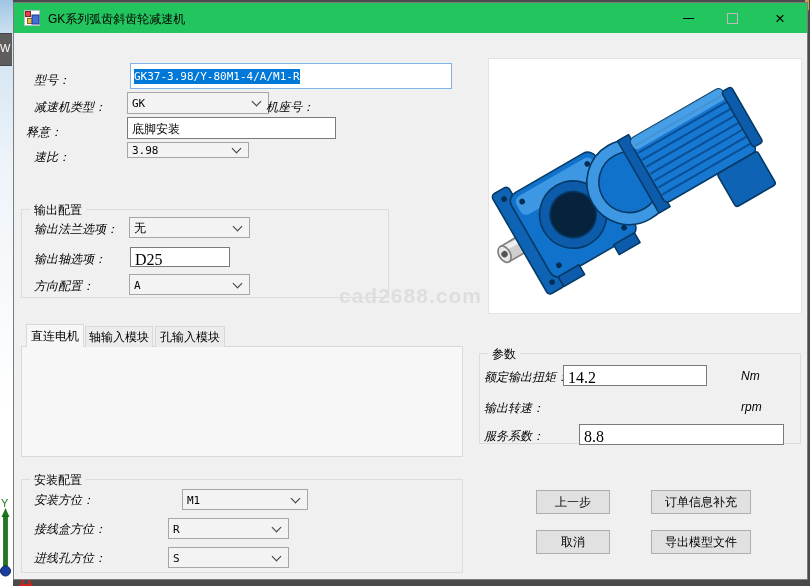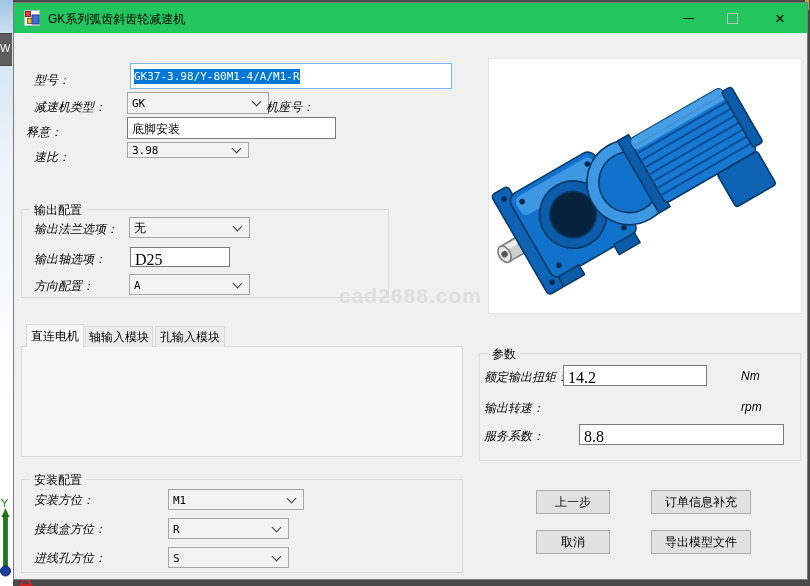--- a/index.html
+++ b/index.html
@@ -163,21 +163,21 @@
   <div class="combo" style="left:287px;top:414px;width:123px;height:21px">
     <span class="val">0.55</span>
     <span class="chev"></span>
   </div>
   <span class="lbl" style="left:420px;top:417px">kW</span>
 
   <div class="group" style="left:7px;top:476px;width:442px;height:94px">
     <span class="legend">安装配置</span>
   </div>
   <span class="lbl" style="left:20px;top:489px">安装方位：</span>
-  <div class="combo" style="left:154px;top:486px;width:136px;height:21px">
+  <div class="combo" style="left:168px;top:486px;width:126px;height:21px">
     <span class="val">M1</span>
     <span class="chev"></span>
   </div>
   <span class="lbl" style="left:20px;top:518px">接线盒方位：</span>
   <div class="combo" style="left:154px;top:515px;width:121px;height:21px">
     <span class="val">R</span>
     <span class="chev"></span>
   </div>
   <span class="lbl" style="left:20px;top:547px">进线孔方位：</span>
   <div class="combo" style="left:154px;top:544px;width:121px;height:21px">
@@ -228,21 +228,21 @@
         </g>
         <rect x="198" y="94" width="132" height="16" rx="6" fill="#5db1f0" stroke="none" opacity="0.7"></rect>
 
         <rect x="328" y="100" width="14" height="80" rx="4" fill="#0d5cab"></rect>
 
         <rect x="272" y="186" width="58" height="48" rx="4" fill="#0e63b4"></rect>
       </g>
     </svg>
   </div>
 
-  <div class="group" style="left:465px;top:350px;width:322px;height:108px">
+  <div class="group" style="left:465px;top:350px;width:322px;height:91px">
     <span class="legend" style="background:#f0f0f0">参数</span>
   </div>
   <span class="lbl" style="left:470px;top:366px">额定输出扭矩：</span>
   <div class="tbox" style="left:549px;top:362px;width:144px;height:21px">14.2</div>
   <span class="lbl" style="left:727px;top:366px">Nm</span>
   <span class="lbl" style="left:470px;top:397px">输出转速：</span>
   <span class="lbl" style="left:727px;top:397px">rpm</span>
   <span class="lbl" style="left:470px;top:425px">服务系数：</span>
   <div class="tbox" style="left:565px;top:421px;width:205px;height:21px">8.8</div>
 

